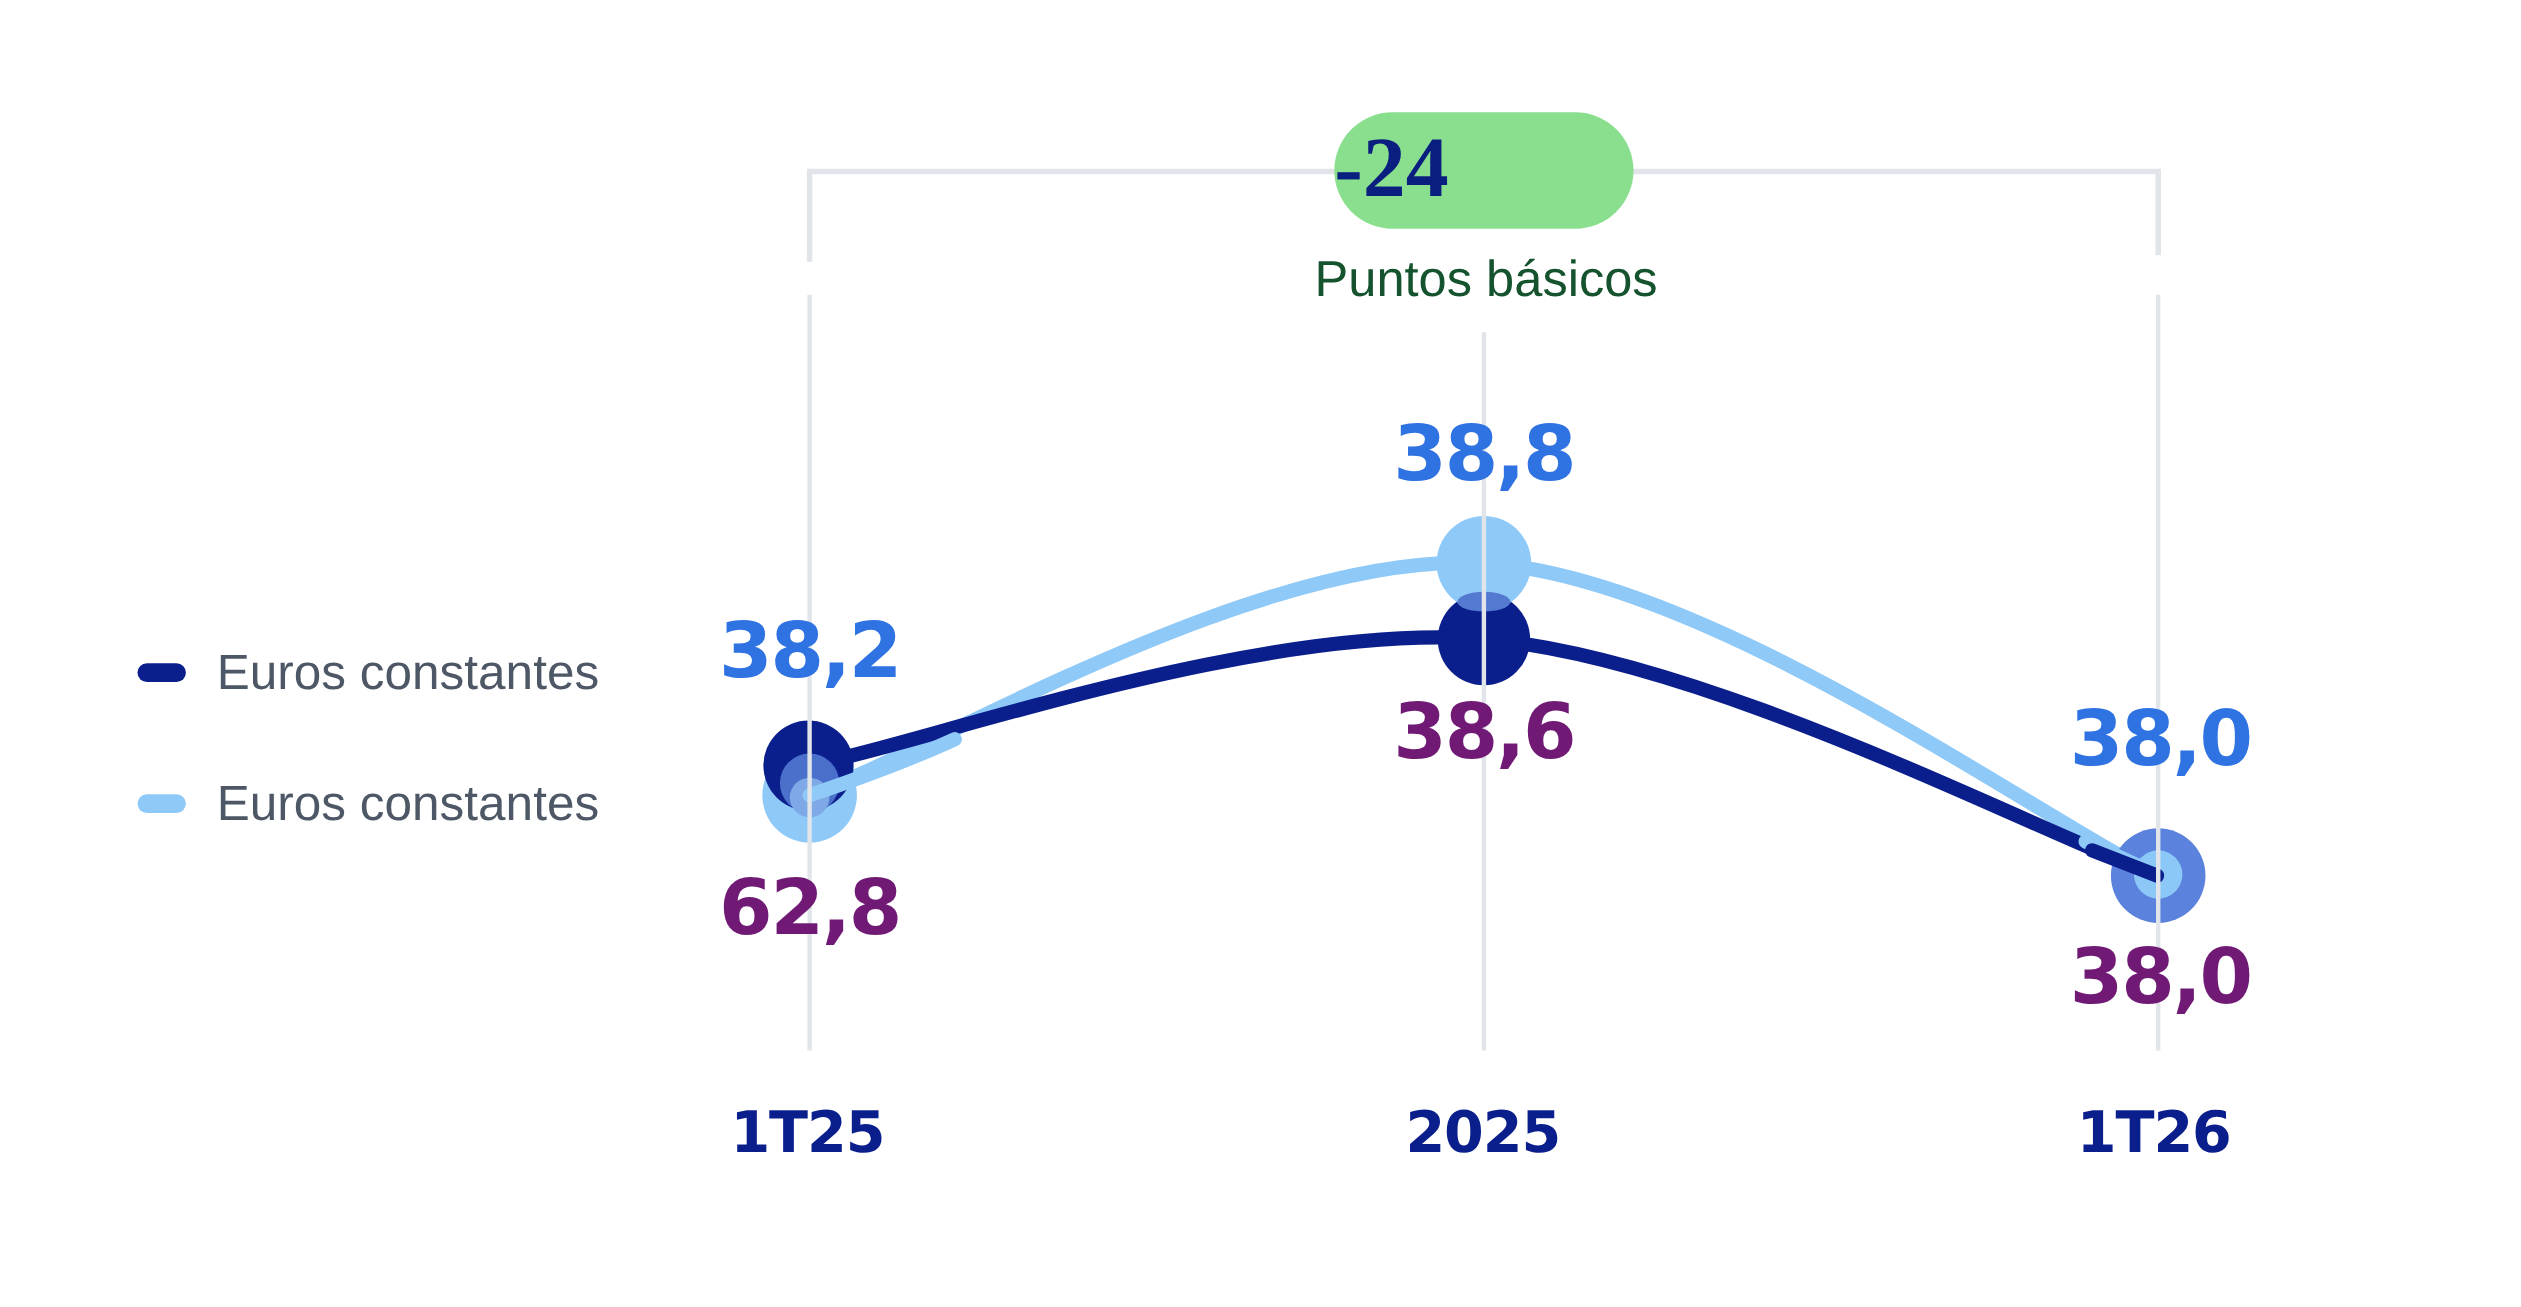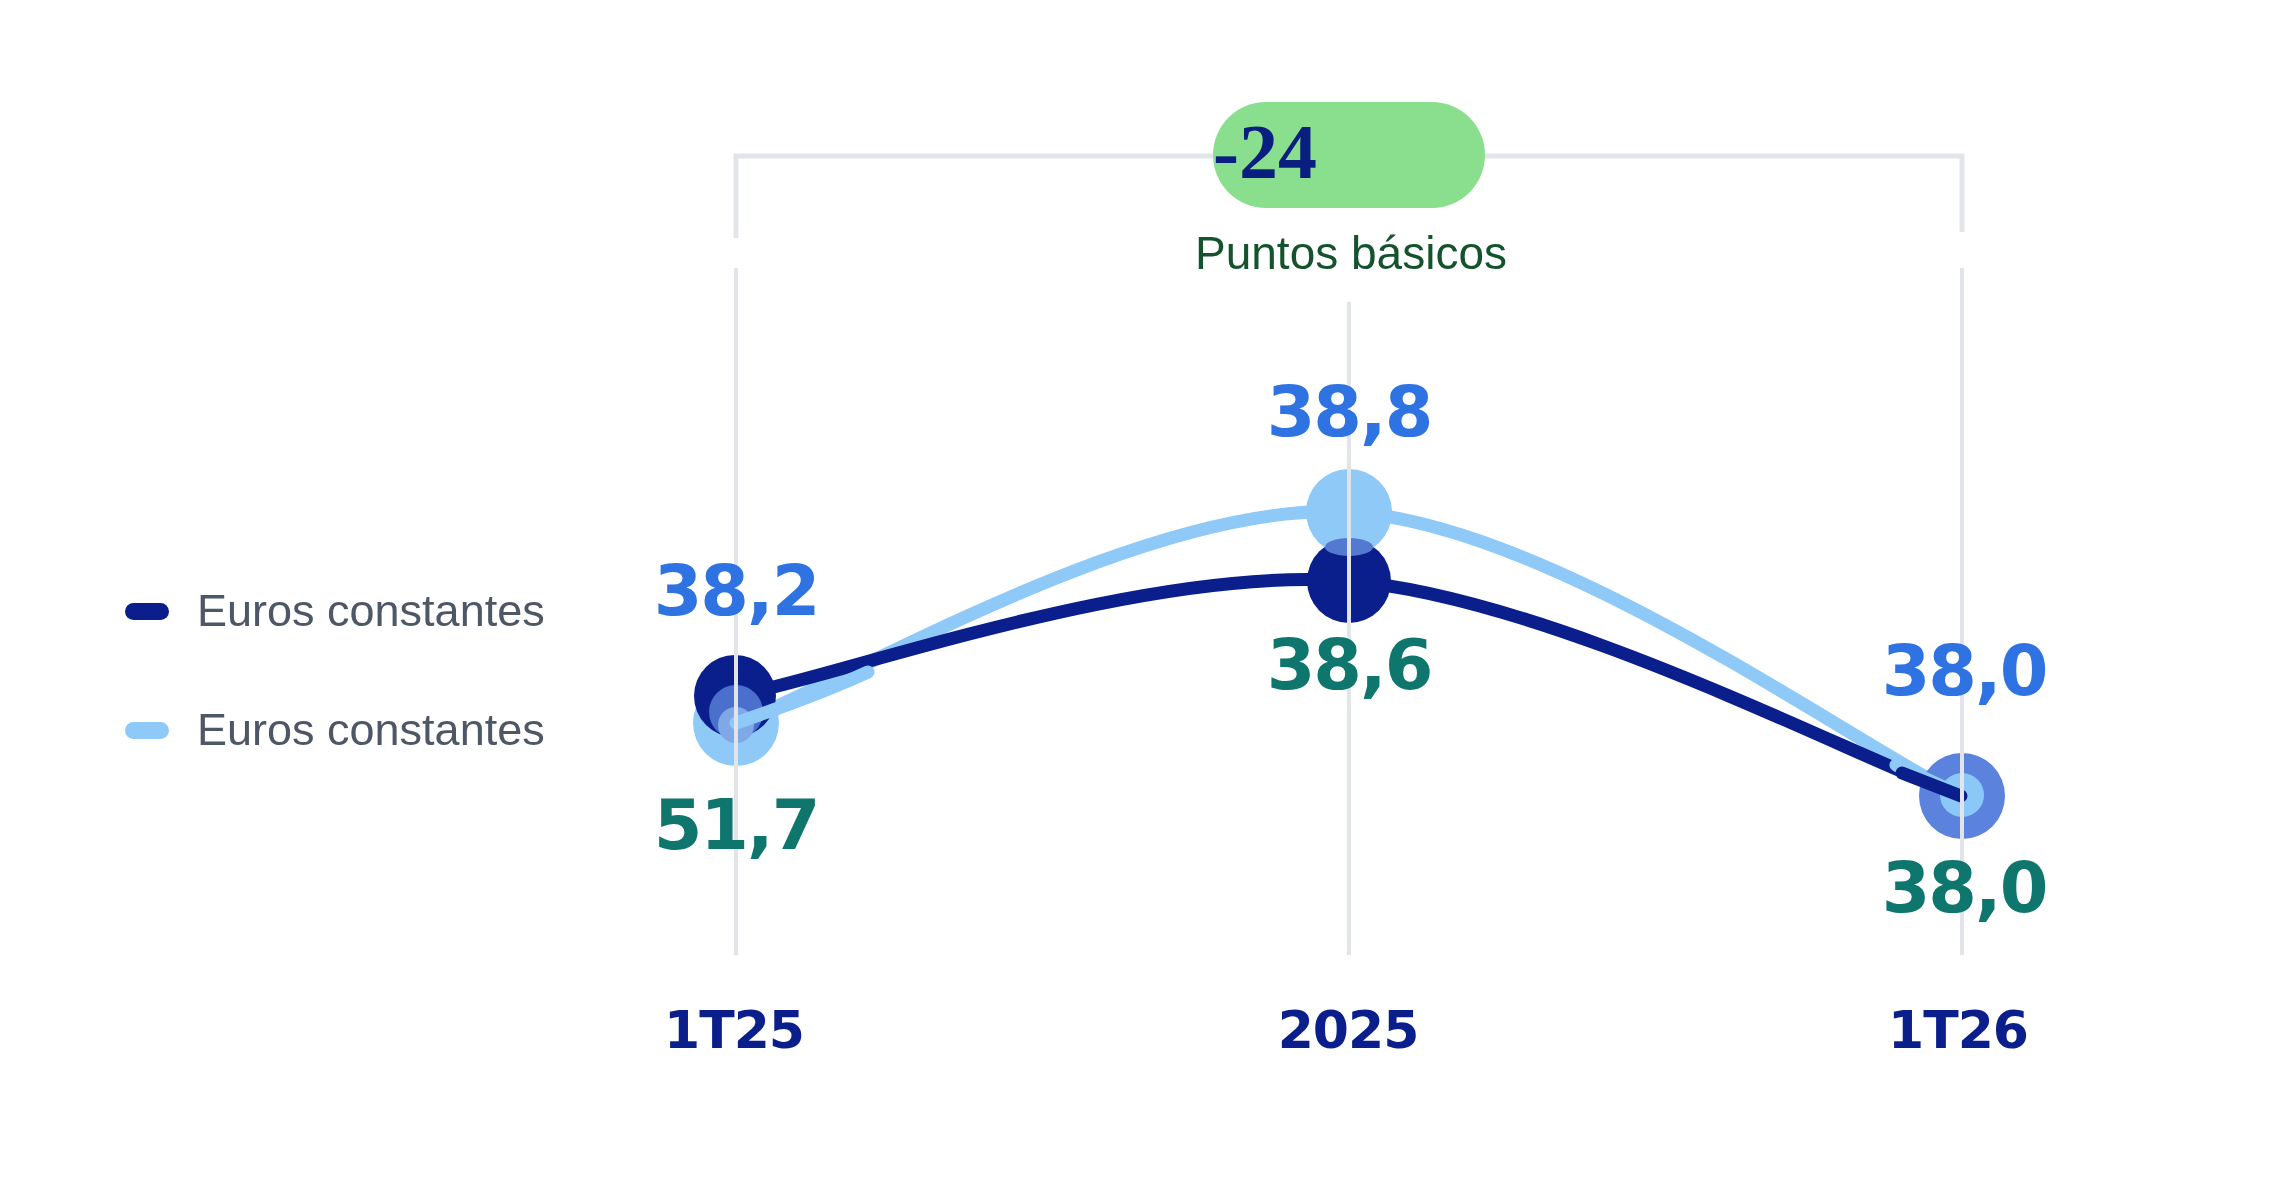--- a/index.html
+++ b/index.html
@@ -52,21 +52,21 @@
     position: absolute;
     transform: translateX(-50%);
     font-weight: 700;
     font-size: 70px;
     letter-spacing: -2px;
     line-height: 1;
     white-space: nowrap;
     z-index: 2;
   }
   .vlabel.royal { color: #2f72e2; }
-  .vlabel.navy  { color: #0f766e; }
+  .vlabel.navy  { color: #701a75; }
 
   
   .xlabel {
     position: absolute;
     transform: translateX(-50%);
     font-weight: 700;
     font-size: 52px;
     letter-spacing: -1px;
     color: #0a1e8c;
     line-height: 1;
@@ -142,21 +142,21 @@
 
   <div class="pill">
     <span class="pill-value">-24</span>
   </div>
   <div class="pill-unit">Puntos básicos</div>
 
   <div class="vlabel royal" style="left:736px;  top:556px;">38,2</div>
   <div class="vlabel royal" style="left:1349px; top:377px;">38,8</div>
   <div class="vlabel royal" style="left:1964px; top:636px;">38,0</div>
 
-  <div class="vlabel navy" style="left:736px;  top:790px;">51,7</div>
+  <div class="vlabel navy" style="left:736px;  top:790px;">62,8</div>
   <div class="vlabel navy" style="left:1349px; top:630px;">38,6</div>
   <div class="vlabel navy" style="left:1964px; top:853px;">38,0</div>
 
   <div class="xlabel" style="left:734px;  top:1004px;">1T25</div>
   <div class="xlabel" style="left:1348px; top:1004px;">2025</div>
   <div class="xlabel" style="left:1958px; top:1004px;">1T26</div>
 
   <div class="legend">
     <div class="legend-row">
       <span class="swatch constantes"></span>

